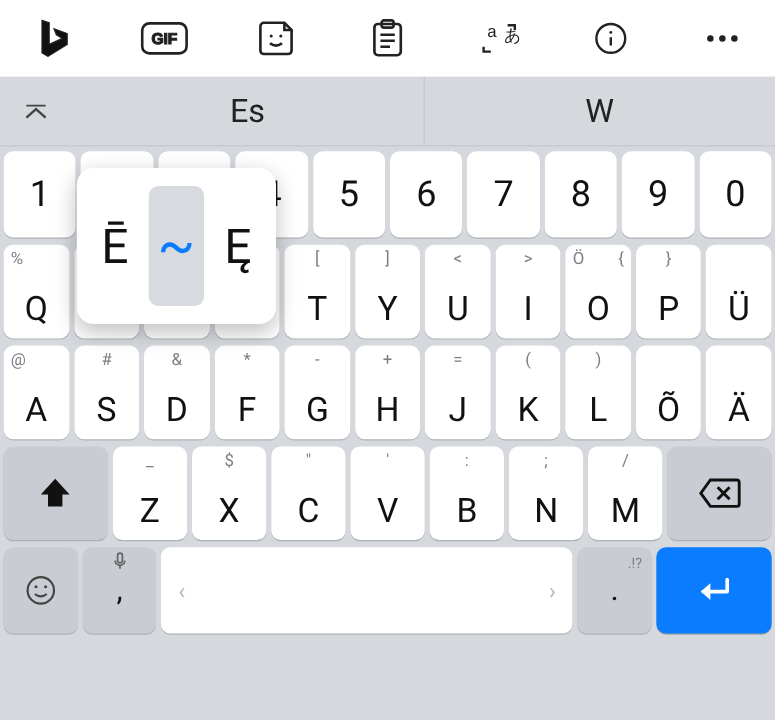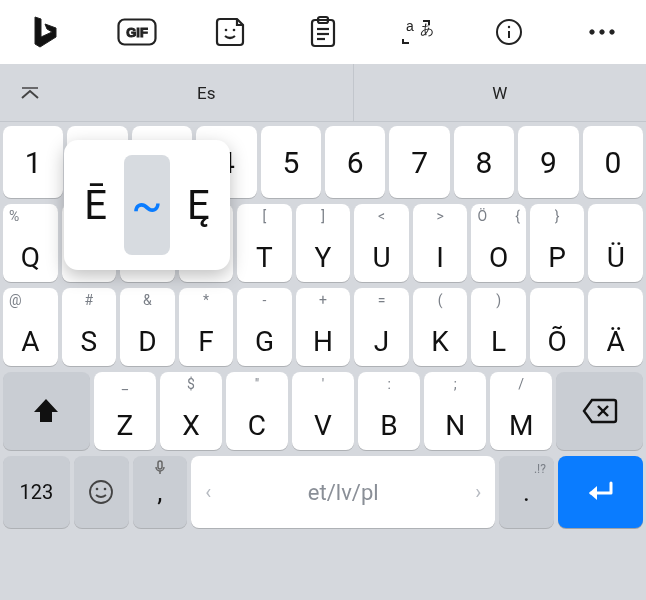--- a/index.html
+++ b/index.html
@@ -40,21 +40,21 @@
     width: 60px;
     display: flex;
     align-items: center;
     justify-content: center;
     font-size: 20px;
     color: #444;
   }
   .sugg-item {
     flex: 1;
     text-align: center;
-    font-size: 17px;
+    font-size: 27px;
     color: #222;
     border-left: 1px solid #c2c6cc;
     line-height: 58px;
     height: 58px;
   }
   .sugg-item:nth-child(2) { border-left: none; }
   .sugg-item.primary { color: #0a7cff; }
 
   
   .kbd {
@@ -394,44 +394,40 @@
     <div class="key fn wide" style="justify-content:center;padding-bottom:0;">
       <svg width="36" height="26" viewBox="0 0 36 26" fill="none" stroke="#111" stroke-width="2.4">
         <path d="M10 2 H32 A2 2 0 0 1 34 4 V22 A2 2 0 0 1 32 24 H10 L2 13 Z"></path>
         <line x1="16" y1="8" x2="26" y2="18"></line>
         <line x1="26" y1="8" x2="16" y2="18"></line>
       </svg>
     </div>
   </div>
 
   <div class="row bottom-row">
-    <div class="key fn" style="flex:1.1;">
-      <span class="main" style="font-size:20px;">123</span>
-    </div>
     <div class="key fn emoji-key" style="flex:0.9;">
       <svg width="26" height="26" viewBox="0 0 26 26" fill="none" stroke="#444" stroke-width="1.8">
         <circle cx="13" cy="13" r="11"></circle>
         <circle cx="9" cy="10" r="1.3" fill="#444" stroke="none"></circle>
         <circle cx="17" cy="10" r="1.3" fill="#444" stroke="none"></circle>
         <path d="M8 16 Q13 20 18 16"></path>
       </svg>
     </div>
     <div class="key fn comma-key" style="flex:0.9;">
       <span class="sub">
         <svg width="12" height="16" viewBox="0 0 12 16" fill="none" stroke="#666" stroke-width="1.5">
           <rect x="4" y="1" width="4" height="8" rx="2"></rect>
           <path d="M2 7 A4 4 0 0 0 10 7"></path>
           <line x1="6" y1="11" x2="6" y2="14"></line>
         </svg>
       </span>
       <span class="main" style="font-size:26px;">,</span>
     </div>
     <div class="spacebar">
       <span class="chev l">‹</span>
-      <span>et/lv/pl</span>
       <span class="chev r">›</span>
     </div>
     <div class="key fn" style="flex:0.9;">
       <span class="switch-sup">.!?</span>
       <span class="main" style="font-size:26px;">.</span>
     </div>
     <div class="enter">
       <svg width="34" height="26" viewBox="0 0 34 26" fill="none" stroke="#fff" stroke-width="3" stroke-linejoin="round" stroke-linecap="round">
         <path d="M28 4 V14 H8"></path>
         <path d="M14 7 L6 14 L14 21" fill="#fff" stroke="none"></path>

